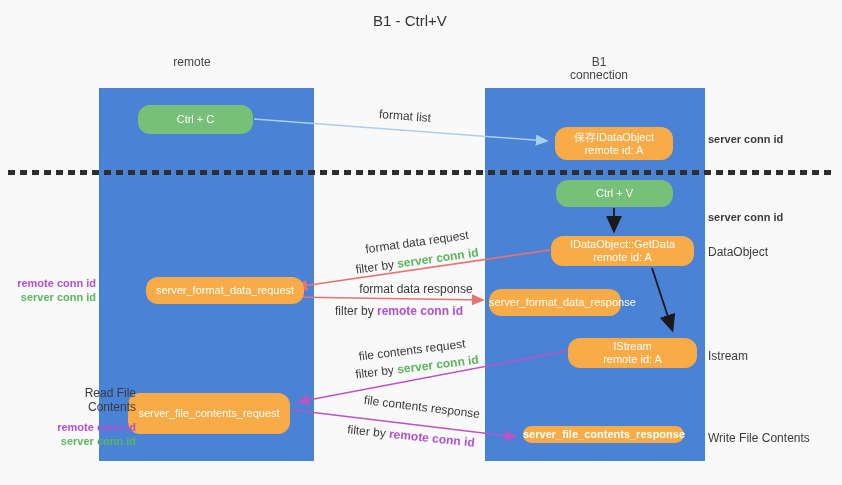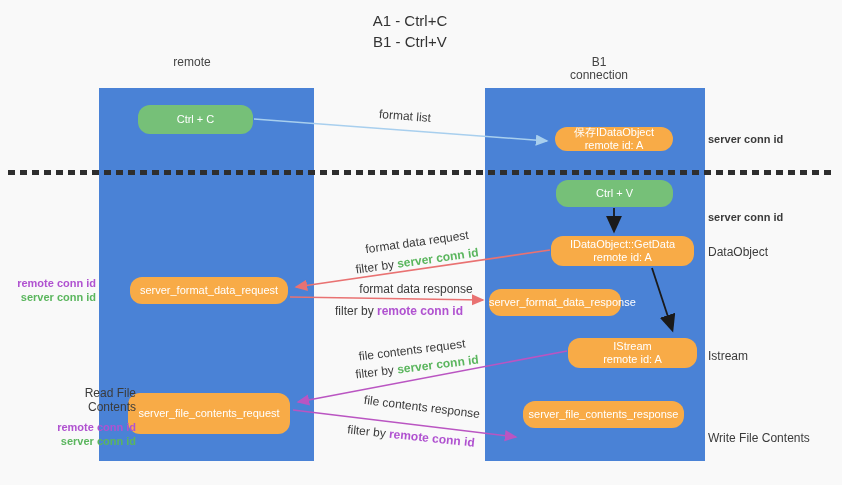--- a/index.html
+++ b/index.html
@@ -44,21 +44,20 @@
   .side-left .plain{font-weight:normal;font-size:12px;color:#3b3b3b;}
   .side-right{position:absolute;left:708px;z-index:4;font-size:12px;color:#3b3b3b;white-space:nowrap;}
   .side-right.conn{font-size:11px;font-weight:bold;}
 </style>
 </head>
 <body>
 
 <div class="stage">
 
   <div class="title">
-    <div>A1 - Ctrl+C</div>
     <div>B1 - Ctrl+V</div>
   </div>
 
   <div class="colhdr left">
     <div>remote</div>
   </div>
   <div class="colhdr right">
     <div>B1</div>
     <div>connection</div>
   </div>
@@ -88,46 +87,46 @@
     <line x1="652" y1="268" x2="672" y2="329" stroke="#1a1a1a" stroke-width="1.8" marker-end="url(#ah-black)"></line>
     <line x1="550" y1="250" x2="296" y2="287" stroke="#e97272" stroke-width="1.6" marker-end="url(#ah-salmon)"></line>
     <line x1="290" y1="297" x2="483" y2="300" stroke="#e97272" stroke-width="1.6" marker-end="url(#ah-salmon)"></line>
     <line x1="567" y1="351" x2="298" y2="402" stroke="#ba55c2" stroke-width="1.6" marker-end="url(#ah-magenta)"></line>
     <line x1="293" y1="410" x2="516" y2="437" stroke="#ba55c2" stroke-width="1.6" marker-end="url(#ah-magenta)"></line>
   </svg>
 
   <div class="box green" style="left:138px;top:105px;width:115px;height:29px;">
     <div>Ctrl + C</div>
   </div>
-  <div class="box orange" style="left:130px;top:277px;width:158px;height:27px;">
+  <div class="box orange" style="left:146px;top:277px;width:158px;height:27px;">
     <div>server_format_data_request</div>
   </div>
   <div class="box orange" style="left:128px;top:393px;width:162px;height:41px;">
     <div>server_file_contents_request</div>
   </div>
 
-  <div class="box orange" style="left:555px;top:127px;width:118px;height:24px;">
+  <div class="box orange" style="left:555px;top:127px;width:118px;height:33px;">
     <div>保存IDataObject</div>
     <div>remote id: A</div>
   </div>
   <div class="box green" style="left:556px;top:180px;width:117px;height:27px;">
     <div>Ctrl + V</div>
   </div>
   <div class="box orange" style="left:551px;top:236px;width:143px;height:30px;">
     <div>IDataObject::GetData</div>
     <div>remote id: A</div>
   </div>
   <div class="box orange" style="left:489px;top:289px;width:132px;height:27px;">
     <div>server_format_data_response</div>
   </div>
   <div class="box orange" style="left:568px;top:338px;width:129px;height:30px;">
     <div>IStream</div>
     <div>remote id: A</div>
   </div>
-  <div class="box orange" style="left:523px;top:401px;width:161px;height:27px;">
+  <div class="box orange" style="left:523px;top:426px;width:161px;height:17px;font-weight:bold;">
     <div>server_file_contents_response</div>
   </div>
 
   <div class="lbl rot-p4" style="left:405px;top:116px;">format list</div>
 
   <div class="lbl rot-n8" style="left:417px;top:242px;">format data request</div>
   <div class="lbl rot-n8" style="left:417px;top:261px;">
     <span>filter by </span><span class="g">server conn id</span>
   </div>
 

